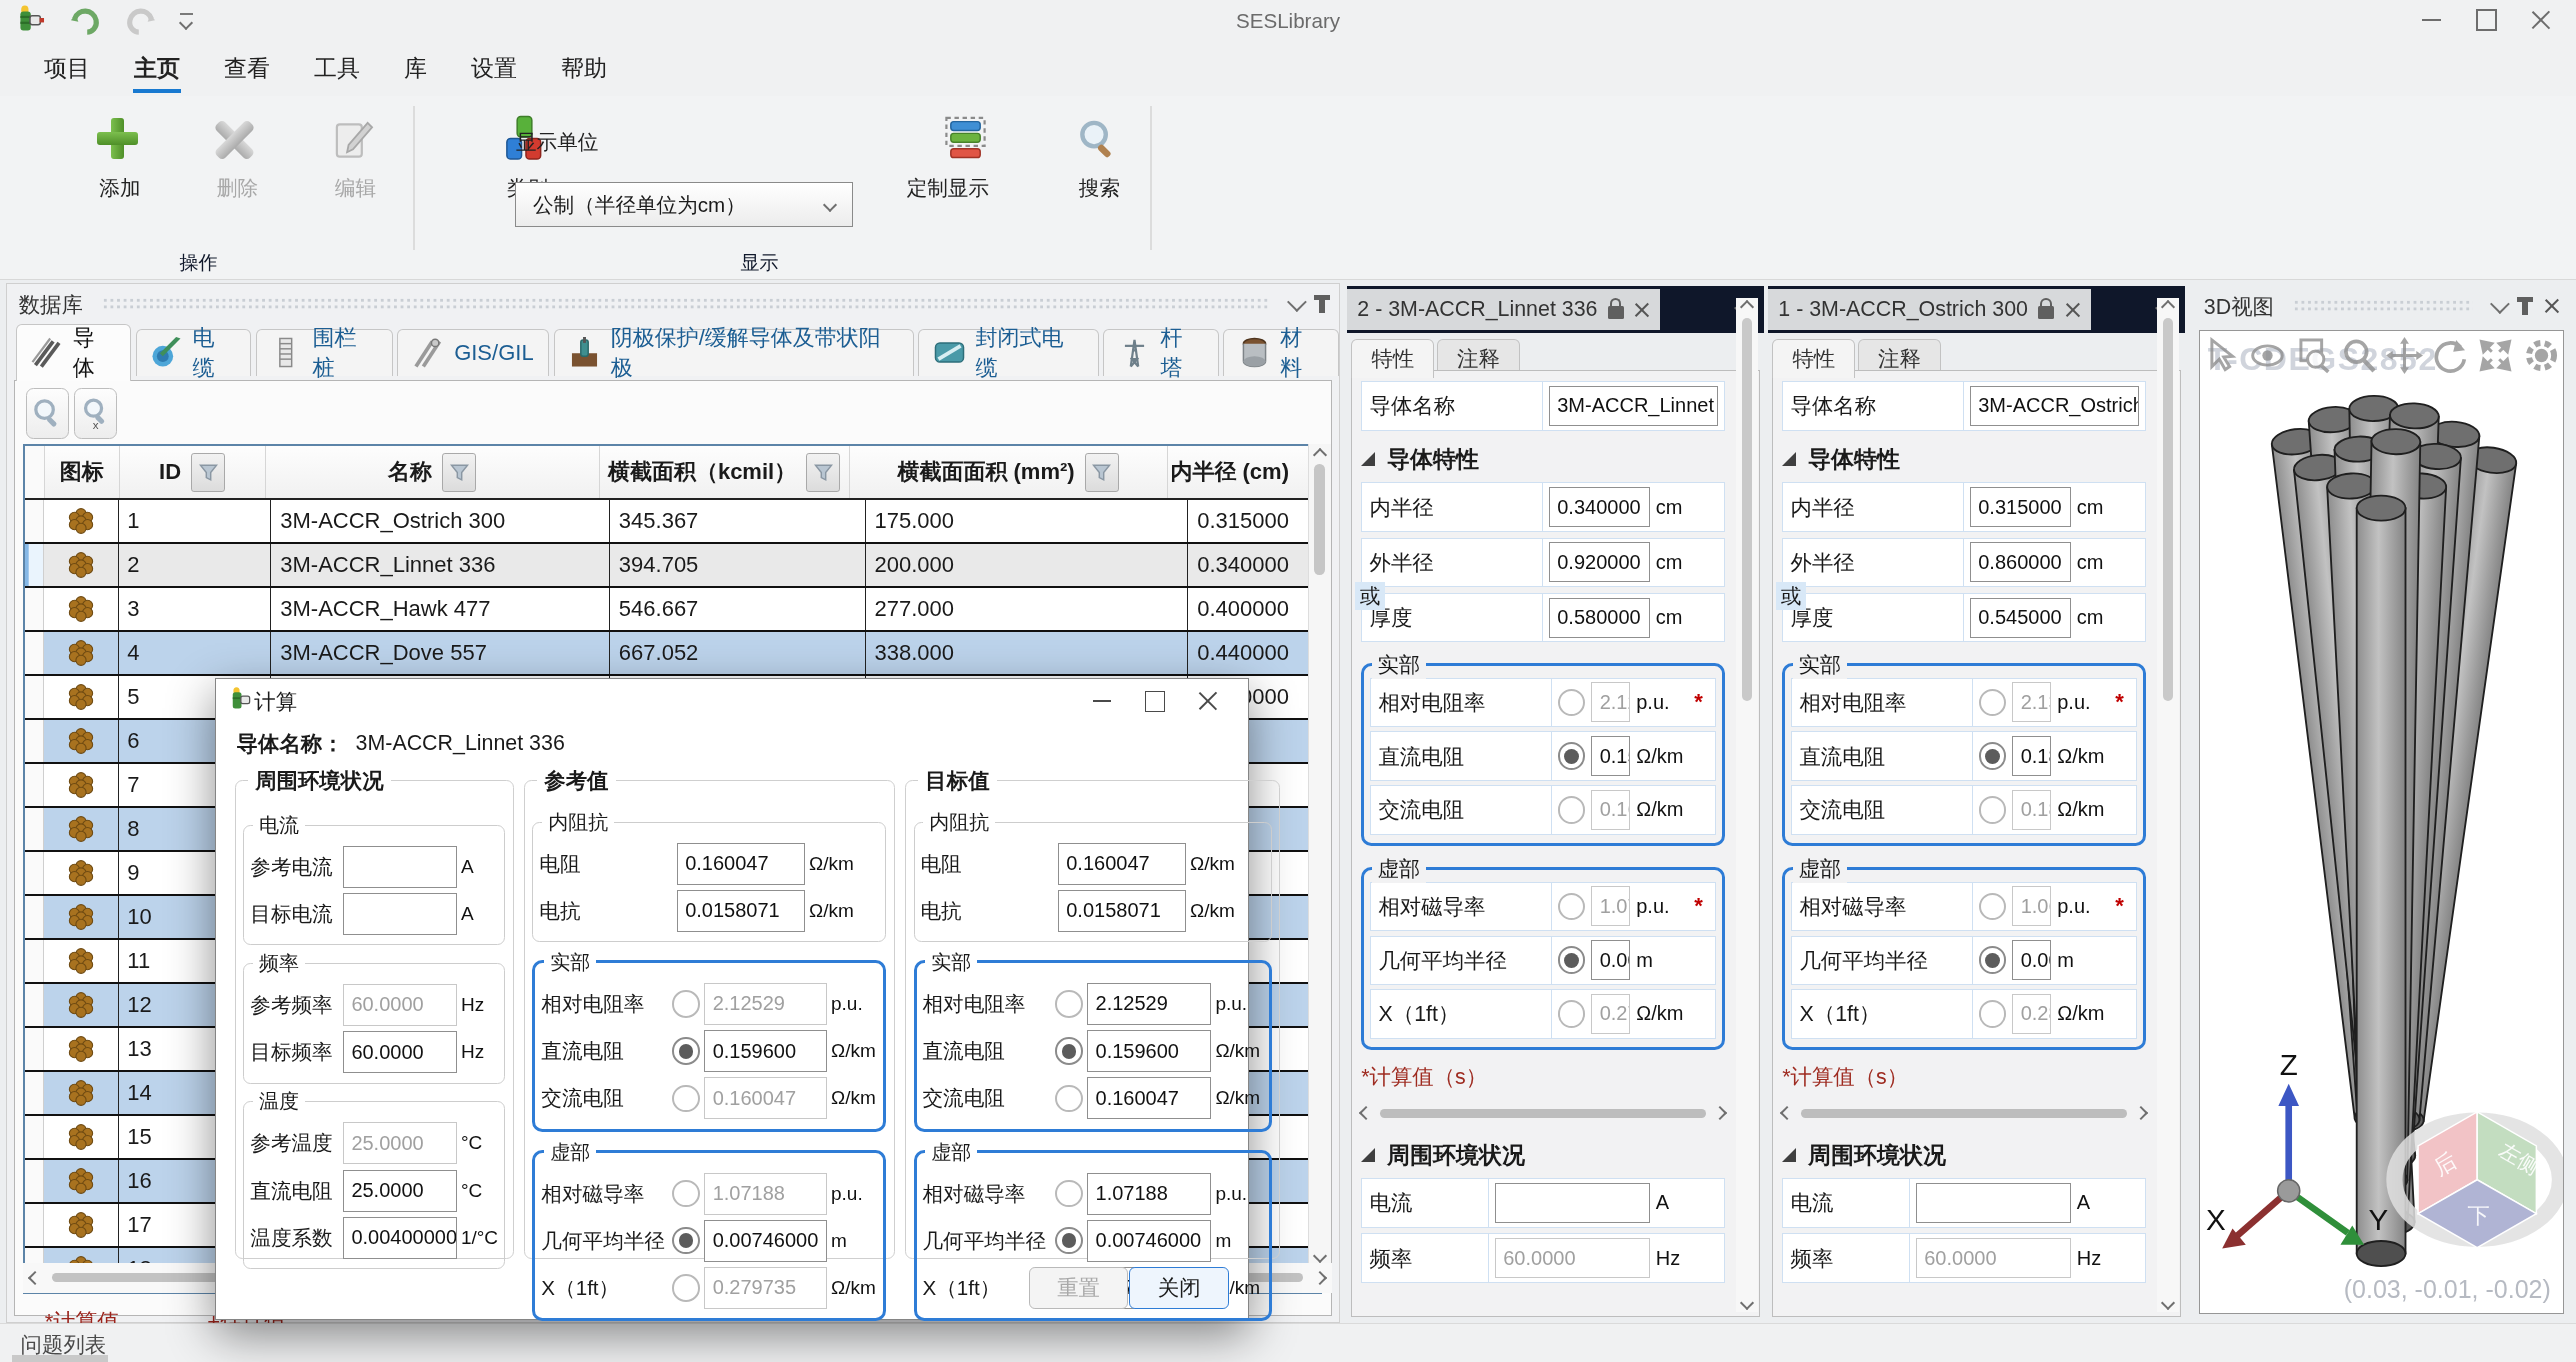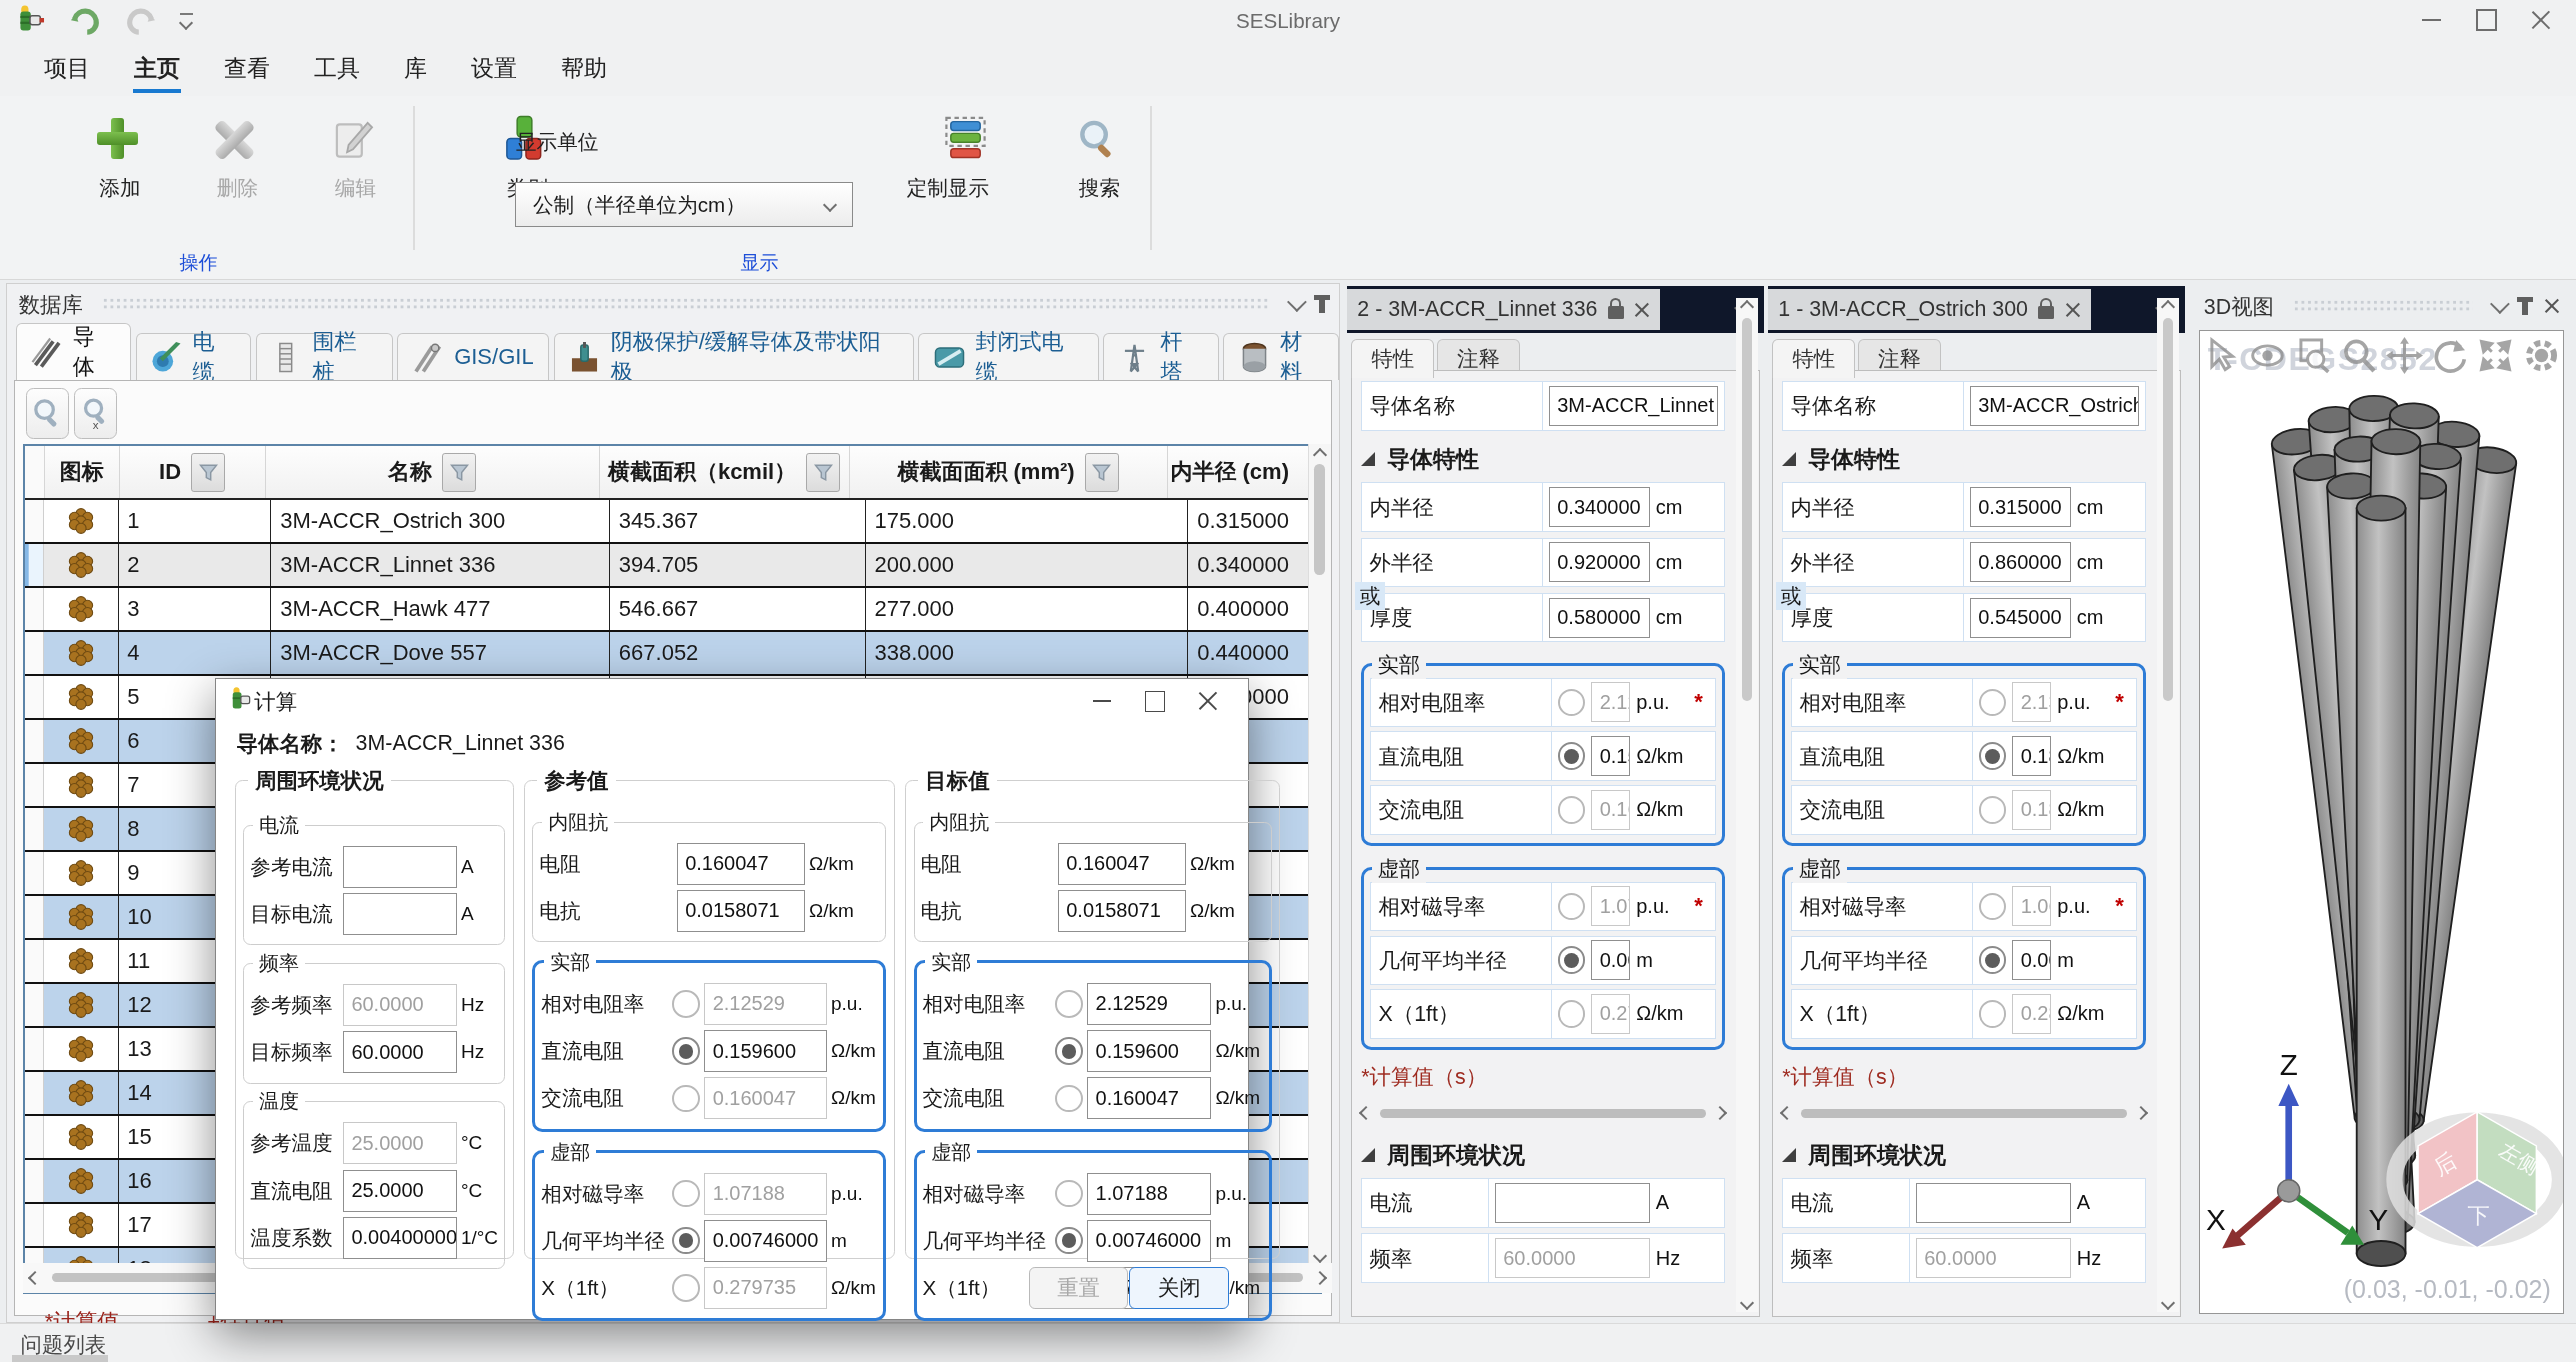--- a/index.html
+++ b/index.html
@@ -27,21 +27,21 @@
 #menubar{position:absolute;left:0;top:41px;width:2576px;height:55px;background:#f0f1f2;display:flex;align-items:center;padding-left:22px}
 .mitem{padding:0 22px;font-size:23px;color:#222;height:55px;display:flex;align-items:center;position:relative}
 .mitem.active{font-weight:bold}
 .mitem.active::after{content:"";position:absolute;left:20.6px;right:20.6px;bottom:2.9px;height:4.4px;background:#1879d0}
 
 #ribbon{position:absolute;left:0;top:96px;width:2576px;height:183px;background:#f2f3f4;border-bottom:1.5px solid #d8d8d8}
 .rsep{position:absolute;top:10.3px;bottom:29.5px;width:1.5px;background:#dcdcdc}
 .rbtn{position:absolute;top:19px;width:111px;display:flex;flex-direction:column;align-items:flex-end;gap:11.8px}
 .rbtn .lbl{font-size:20.6px;color:#222}
 .rbtn.disabled .lbl{color:#a8a8a8}
-.rglabel{position:absolute;bottom:2.9px;font-size:19px;color:#1d4ed8;width:221px;text-align:center}
+.rglabel{position:absolute;bottom:2.9px;font-size:19px;color:#0f172a;width:221px;text-align:center}
 .icon64{width:47px;height:47px;display:flex;align-items:center;justify-content:center}
 .plus{position:relative;width:44px;height:44px}
 .plus::before{content:"";position:absolute;left:15.5px;top:1.5px;width:13.3px;height:41px;background:linear-gradient(90deg,#7cbf4e,#4f8f28);border-radius:2.9px}
 .plus::after{content:"";position:absolute;left:1.5px;top:15.5px;width:41px;height:13.3px;background:linear-gradient(180deg,#7cbf4e,#4f8f28);border-radius:2.9px}
 .xgray{position:relative;width:44px;height:44px}
 .xgray::before,.xgray::after{content:"";position:absolute;left:-1.5px;top:17.7px;width:47px;height:11.8px;border-radius:4.4px;background:linear-gradient(180deg,#d9d9d9,#ababab)}
 .xgray::before{transform:rotate(45deg)}.xgray::after{transform:rotate(-45deg)}
 #unitlabel{position:absolute;left:516px;top:32px;font-size:20.6px;color:#222}
 #unitdrop{position:absolute;left:515px;top:86px;width:302px;height:43px;border:1.5px solid #8a8a8a;background:linear-gradient(180deg,#fff,#ececec);display:flex;align-items:center;padding:0 17px;font-size:20.6px;gap:22px}
 #unitdrop .txt{flex:1}
@@ -55,21 +55,21 @@
 .star[data-v="true"]{visibility:visible}
 .unit{font-size:20px;color:#111;white-space:nowrap}
 
 #dbpanel{position:absolute;left:5.9px;top:283px;width:1332px;height:1038px;background:#f0f1f3;border:0.7px solid #cfcfcf}
 .phead{height:40px;display:flex;align-items:center;padding:0 11.8px;gap:13.3px}
 .phead .ptitle{font-size:21.4px;color:#333}
 .dots{flex:1;height:13.3px;background:radial-gradient(#c9ced4 1.5px,transparent 1.8px);background-size:6.6px 6.6px;margin:0 5.9px}
 .pin{width:10.3px;height:22px;position:relative}
 .pin::before{content:"";position:absolute;left:-2.9px;top:1.5px;width:16px;height:5.2px;background:#5f5f5f}
 .pin::after{content:"";position:absolute;left:2.2px;top:6.6px;width:5.9px;height:13.3px;background:#5f5f5f}
-#dtabs{position:relative;height:56px;display:flex;align-items:flex-end;gap:4.4px;padding-left:8.8px}
+#dtabs{position:relative;height:56px;display:flex;align-items:center;gap:4.4px;padding-left:8.8px}
 .dtab{height:46px;background:#f4f4f4;border:1.5px solid #c6c6c6;border-bottom:none;border-radius:5.9px 5.9px 0 0;display:inline-flex;align-items:center;gap:10.3px;padding:0 14.7px;font-size:22px;color:#1c5e93}
 .dtab.active{height:56px;background:#fcfcfc;color:#111;z-index:2}
 .ticon{width:31px;height:31px;flex:none}
 #dbcontent{position:absolute;left:7.4px;right:7.4px;top:96px;bottom:5.9px;background:#fbfbfb;border:1.5px solid #b5b5b5}
 #searchbtns{position:absolute;left:10.3px;top:7.4px;display:flex;gap:5.9px}
 .sbtn{width:41px;height:49px;border:1.5px solid #bdbdbd;border-radius:7.4px;background:linear-gradient(180deg,#fdfdfd,#ededed);display:flex;align-items:center;justify-content:center}
 
 #dgrid{position:absolute;left:7.4px;top:63px;width:1295px;border:2.2px solid #5c84a8;background:#fff}
 .thead{display:flex;height:52px;background:linear-gradient(180deg,#fdfdfd,#f1f1f1);border-bottom:2.2px solid #222}
 .th{display:flex;align-items:center;justify-content:center;gap:10.3px;font-size:22px;font-weight:bold;border-right:1.5px solid #d6d6d6}

